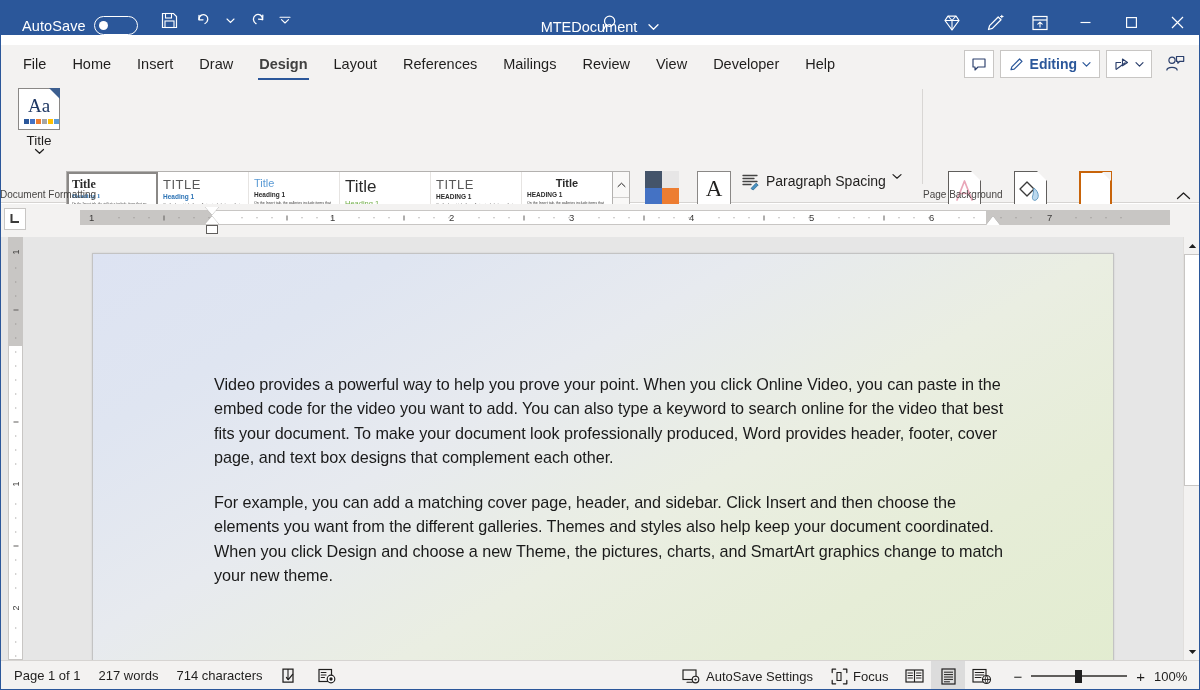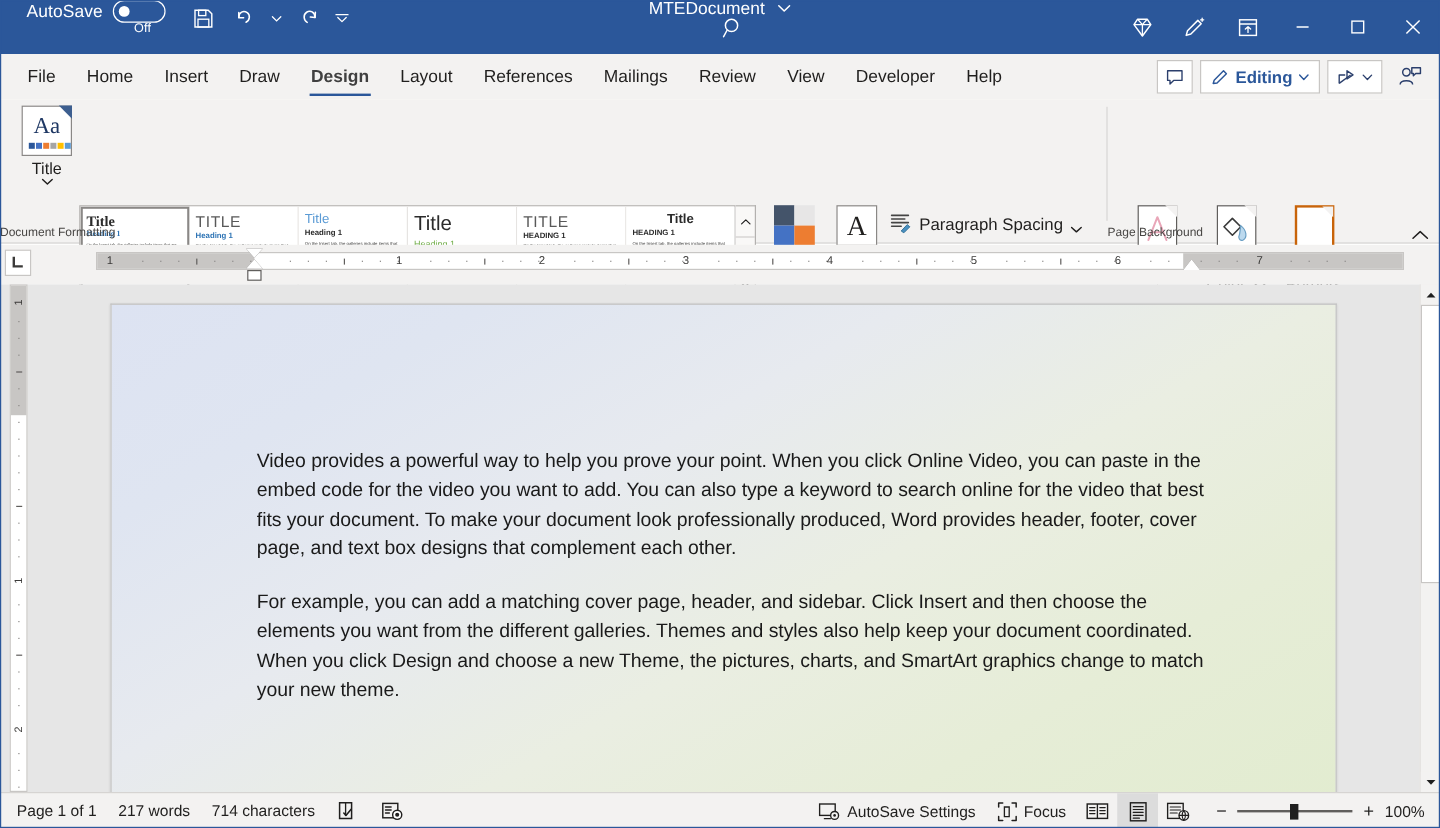--- a/index.html
+++ b/index.html
@@ -9,23 +9,23 @@
     width: 1200px; height: 690px;
     overflow: hidden;
     font-family: "Liberation Sans", sans-serif;
     -webkit-font-smoothing: antialiased;
   }
   body { background: #ffffff; position: relative; }
 
   
   .titlebar {
     position: absolute; top: 0; left: 0;
-    width: 1200px; height: 45px;
+    width: 1200px; height: 35px;
     background: #2b579a;
-    display: flex; align-items: flex-start;
+    display: flex; align-items: flex-end;
     color: #ffffff;
   }
   .autosave-wrap {
     display: flex; align-items: center;
     margin-left: 22px; gap: 8px;
   }
   .autosave-label { font-size: 14.5px; color: #ffffff; letter-spacing: .1px; }
   .toggle {
     width: 44px; height: 19px; border-radius: 10px;
     border: 1.3px solid #ffffff; position: relative;
@@ -208,21 +208,21 @@
     border: 1px solid #8a8886;
     display: flex; align-items: center; justify-content: center;
     font-size: 23px; color: #201f1e; font-family: "Liberation Serif", serif;
     line-height: 1;
   }
   .cf-label { font-size: 13.5px; color: #201f1e; margin-top: 2px; }
 
   
   .cmd {
     position: absolute; left: 741px;
-    display: flex; align-items: flex-end; gap: 6px;
+    display: flex; align-items: flex-start; gap: 6px;
     font-size: 14px; color: #201f1e; height: 22px;
   }
 
   
   .pb-btn {
     position: absolute; top: 88px;
     display: flex; flex-direction: column; align-items: center;
     width: 66px;
   }
   .pb-icon-page {

